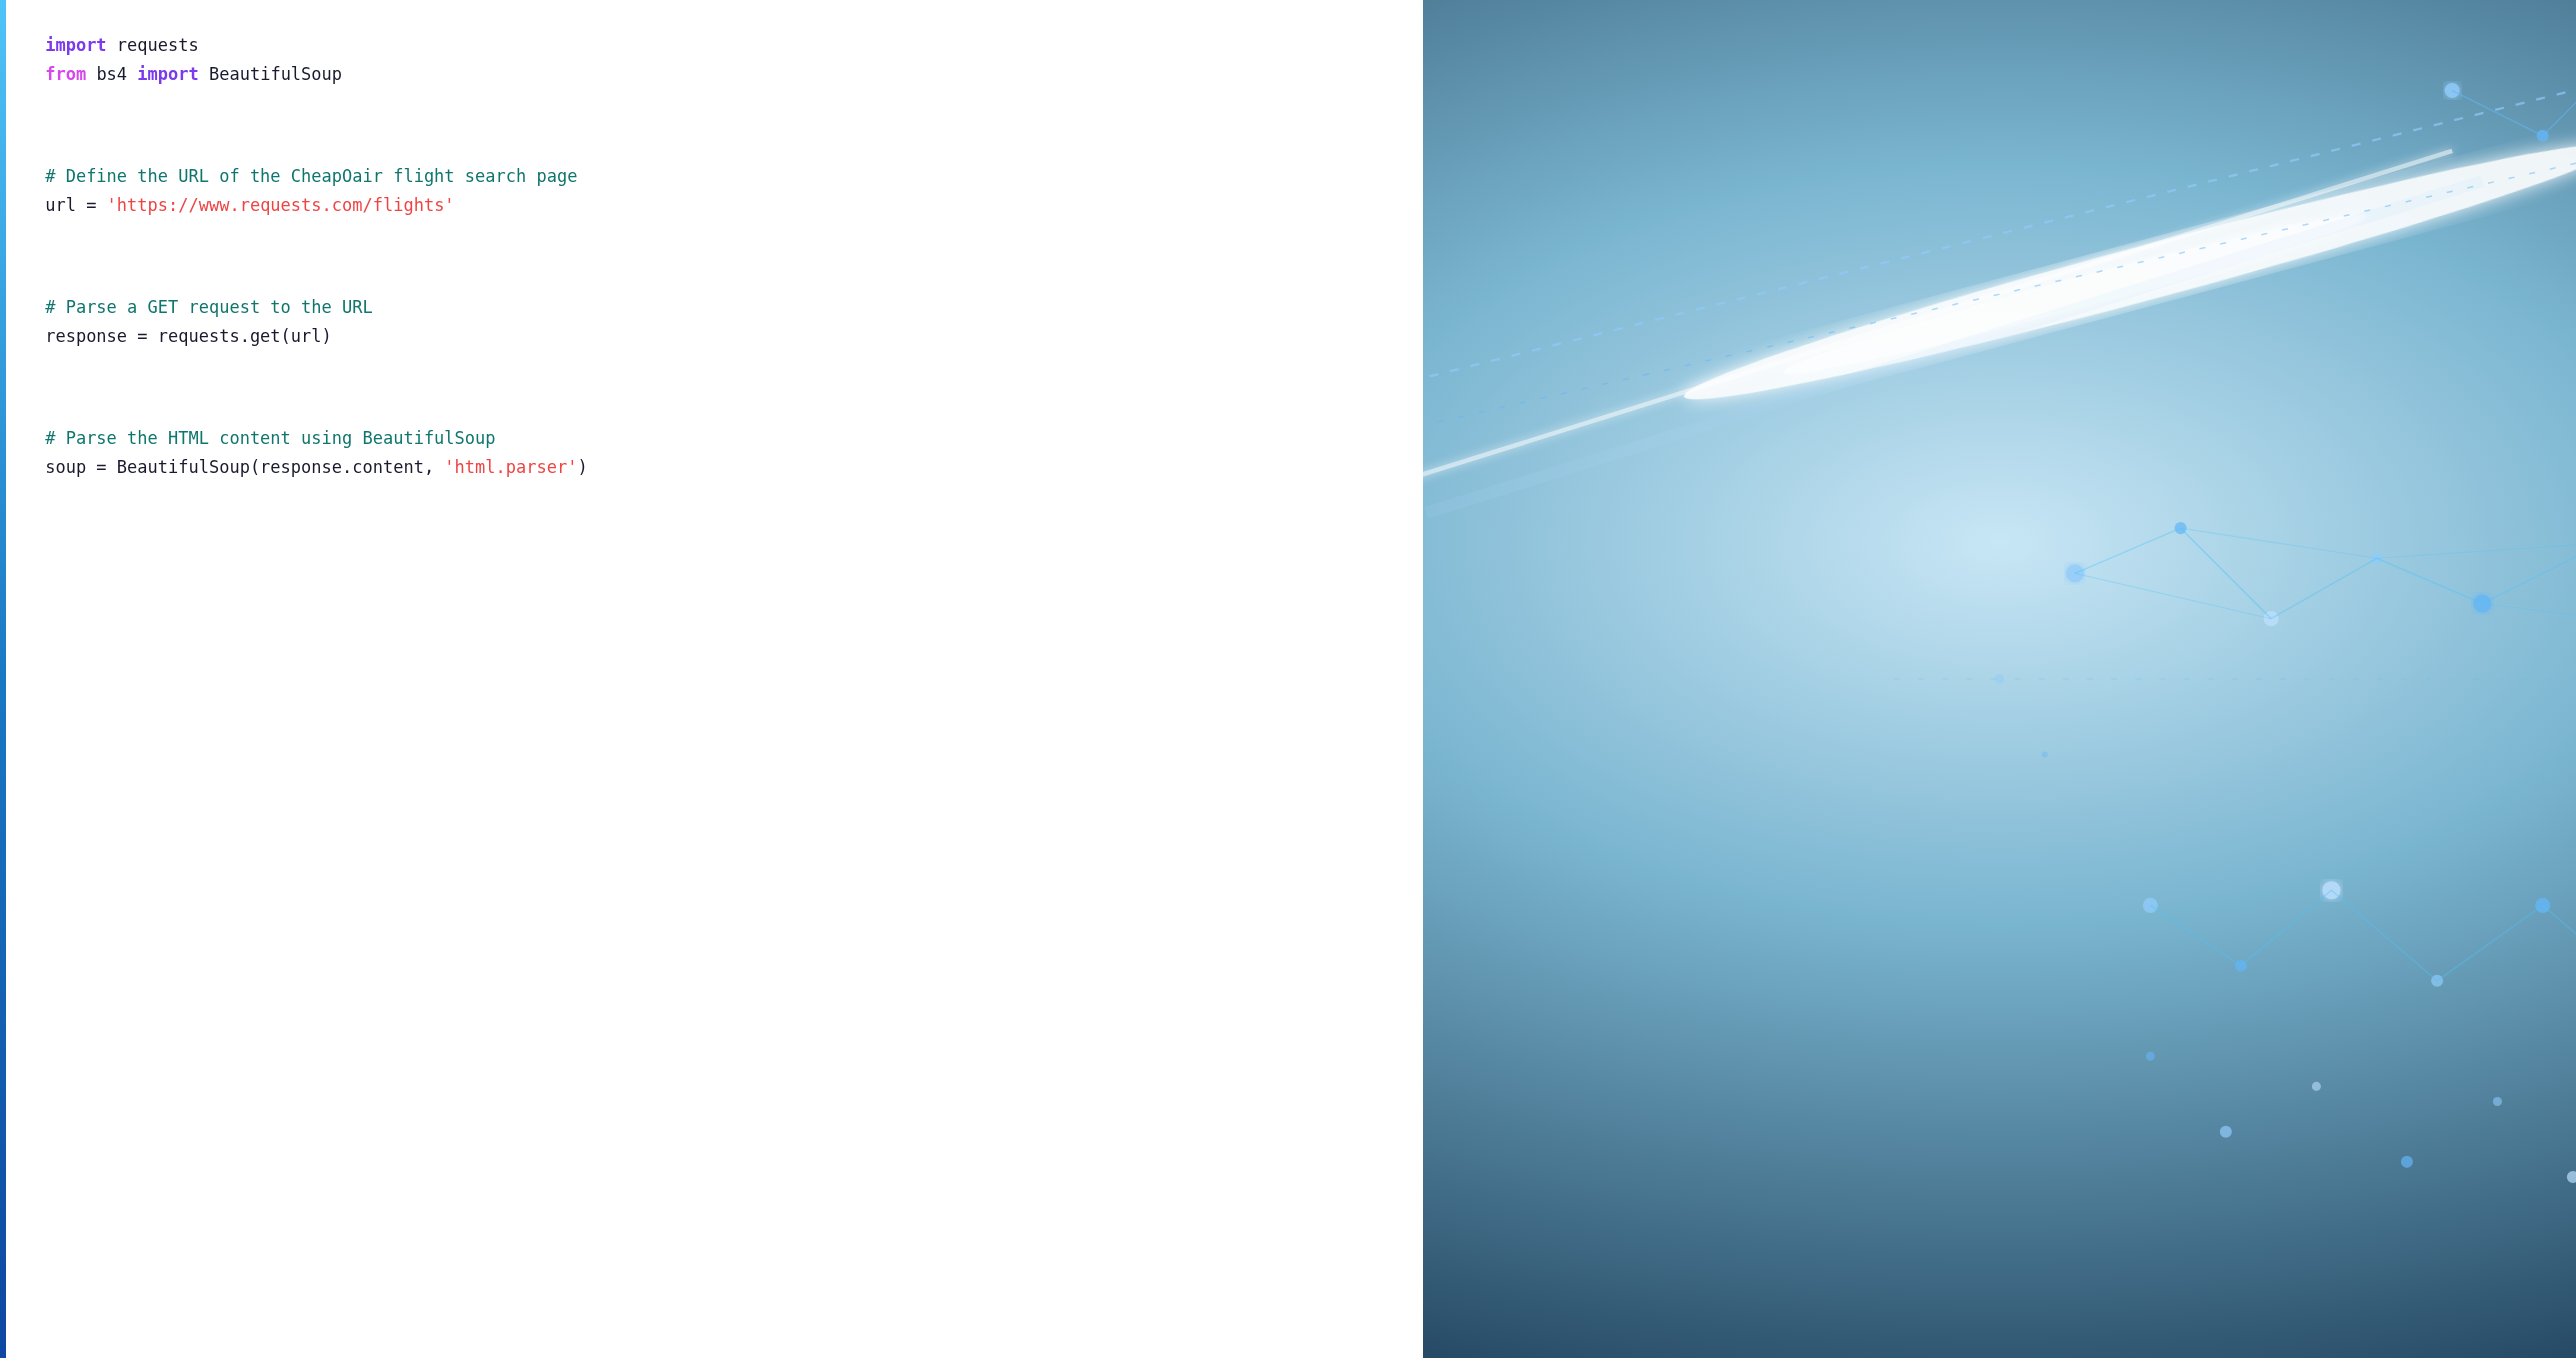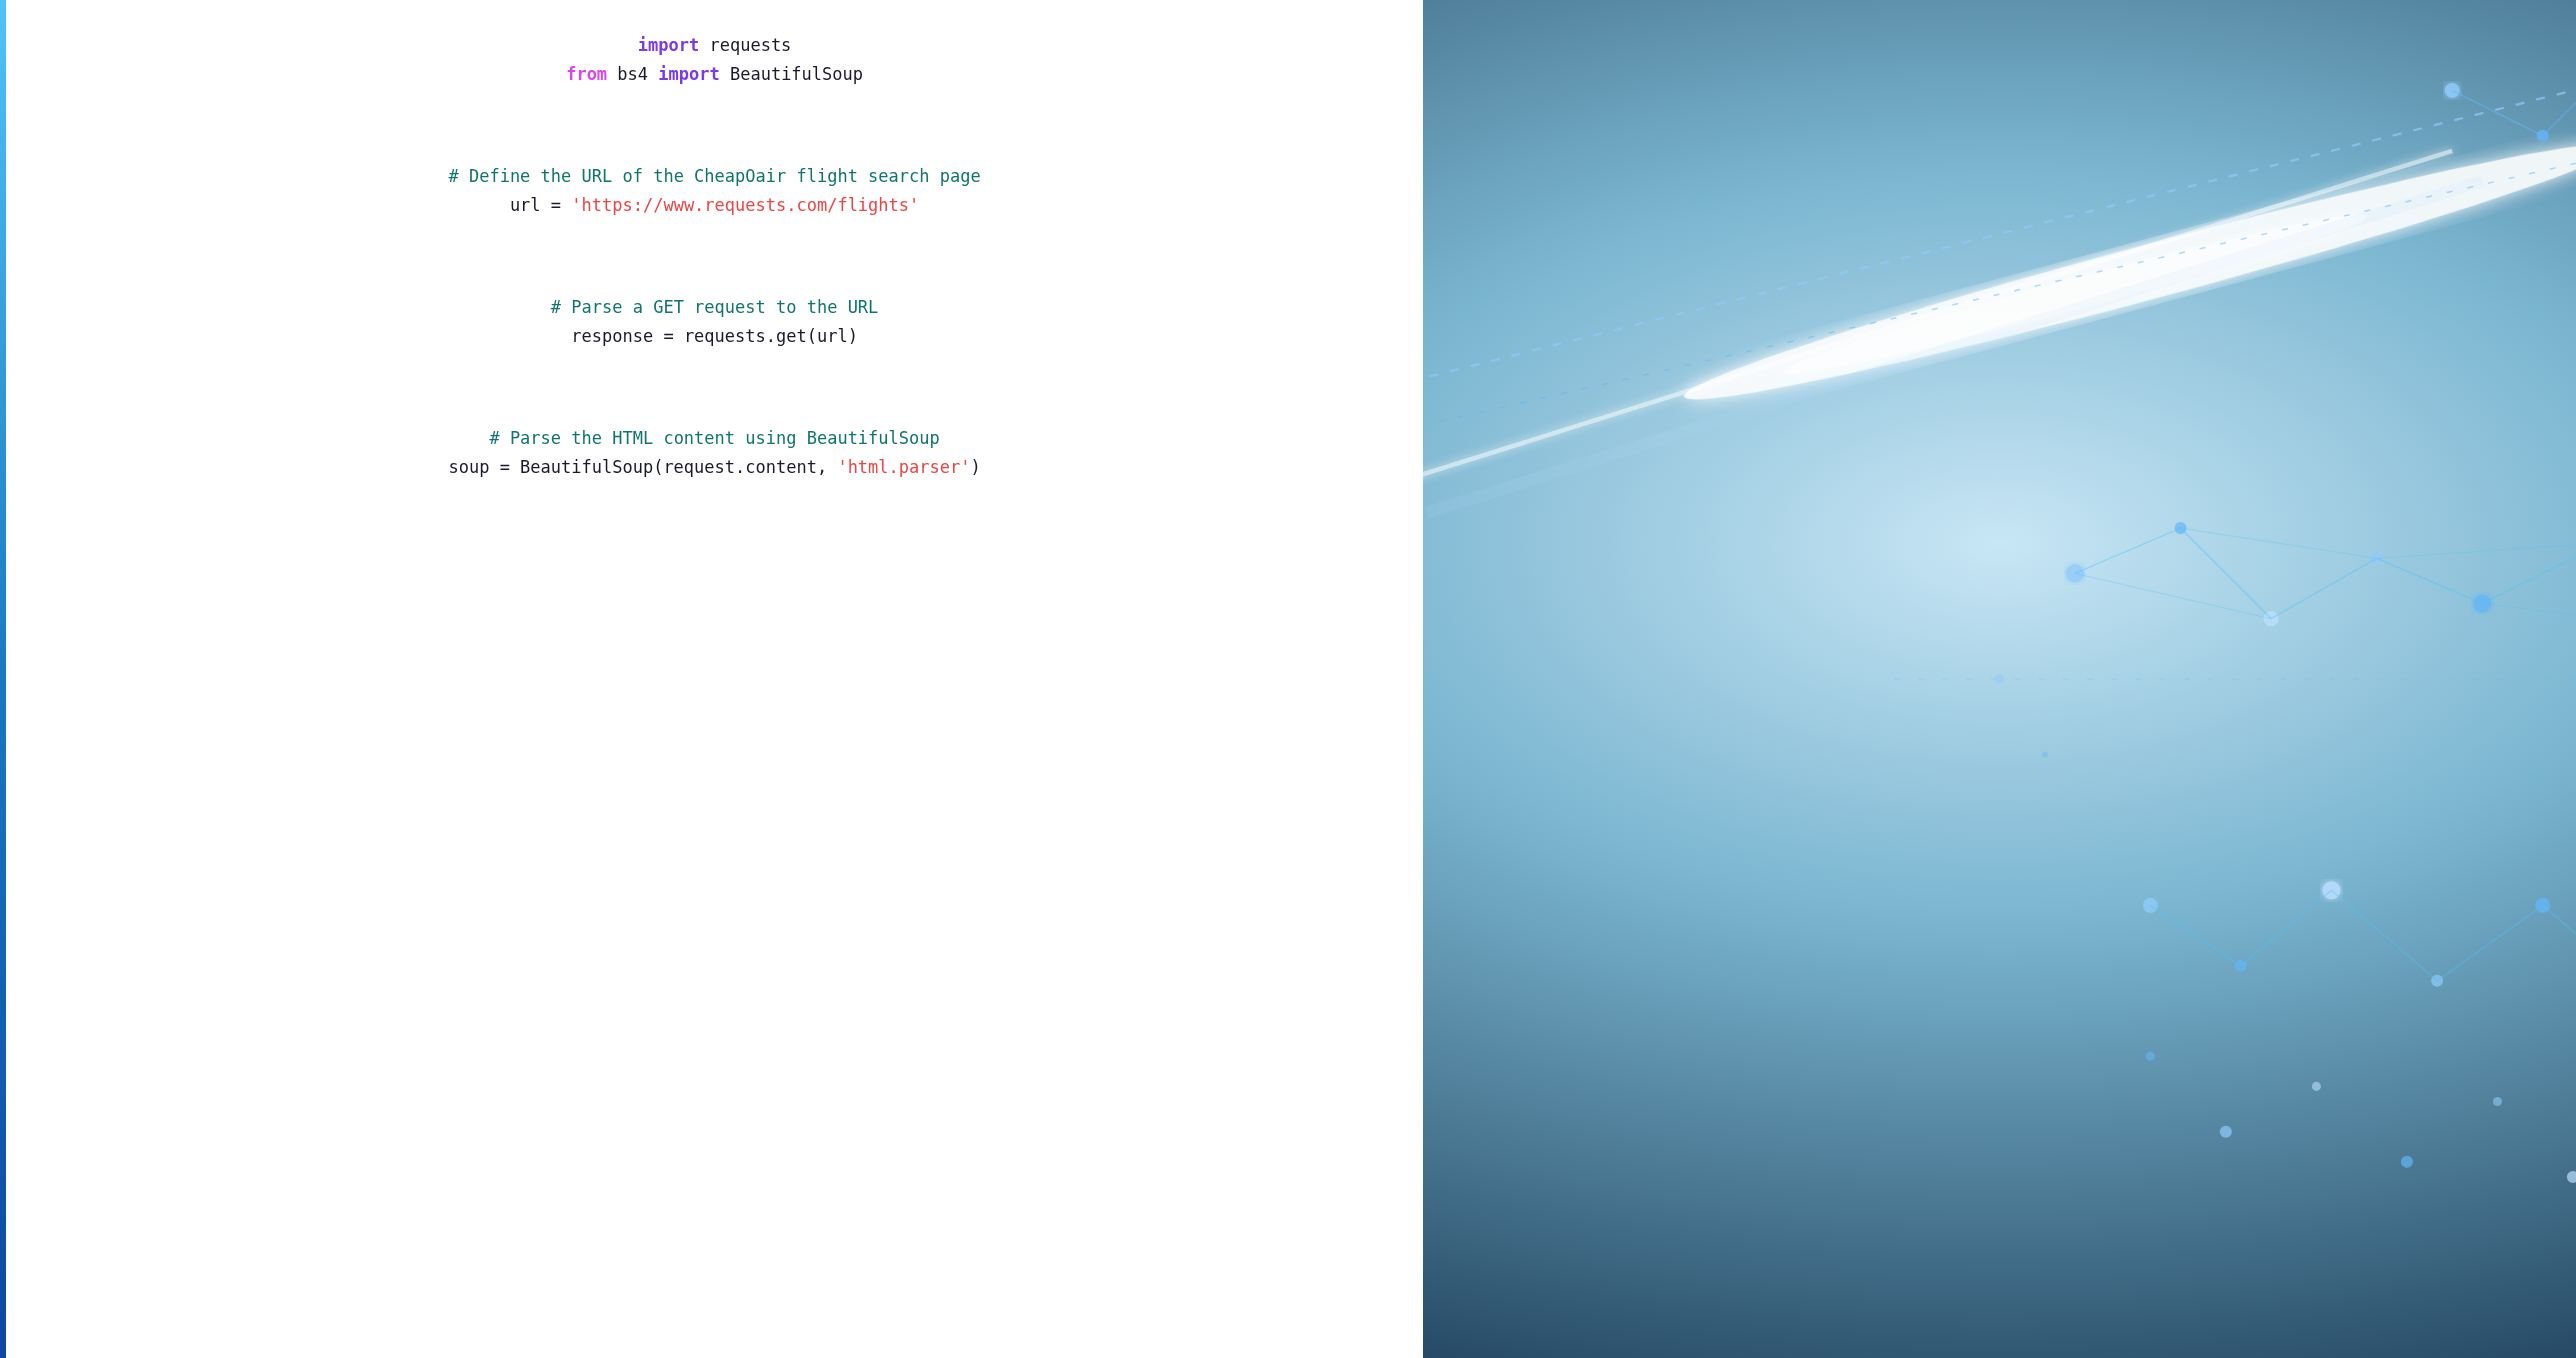--- a/index.html
+++ b/index.html
@@ -24,21 +24,20 @@
     }
 
     .code-panel {
       flex: 0 0 55%;
       background: #ffffff;
       padding: 31px 39px;
       display: flex;
       flex-direction: column;
       justify-content: flex-start;
       overflow: hidden;
-      text-align: center;
     }
 
     .bg-panel {
       flex: 1;
       background: linear-gradient(135deg, #e8f4fd 0%, #b8d4e8 20%, #7ab0cc 40%, #4a8ab0 60%, #2a5f80 80%, #1a3a50 100%);
       position: relative;
       overflow: hidden;
     }
 
     .bg-panel::before {
@@ -85,21 +84,21 @@
   <pre class="code-block"><div class="code-section"><span class="kw-import">import</span><span class="plain"> requests</span>
 <span class="kw-from">from</span><span class="plain"> bs4 </span><span class="kw-import">import</span><span class="plain"> BeautifulSoup</span></div>
 
 <div class="code-section"><span class="comment"># Define the URL of the CheapOair flight search page</span>
 <span class="plain">url = </span><span class="string">'https://www.requests.com/flights'</span></div>
 
 <div class="code-section"><span class="comment"># Parse a GET request to the URL</span>
 <span class="plain">response = requests.get(url)</span></div>
 
 <div class="code-section"><span class="comment"># Parse the HTML content using BeautifulSoup</span>
-<span class="plain">soup = BeautifulSoup(request.content, </span><span class="string">'html.parser'</span><span class="plain">)</span></div>
+<span class="plain">soup = BeautifulSoup(response.content, </span><span class="string">'html.parser'</span><span class="plain">)</span></div>
 
 
   </pre>
 </div>
 
 <div class="bg-panel">
   <svg class="network-svg" viewBox="0 0 1600 900" preserveAspectRatio="xMidYMid slice" xmlns="http://www.w3.org/2000/svg">
 
     <defs>
       <filter id="glow">

